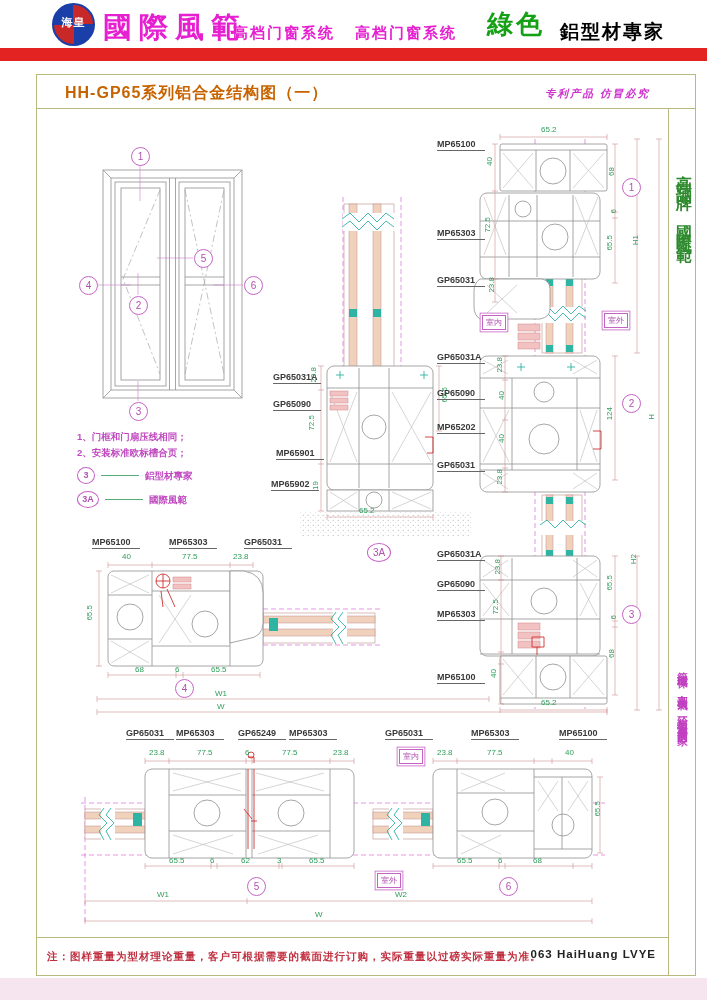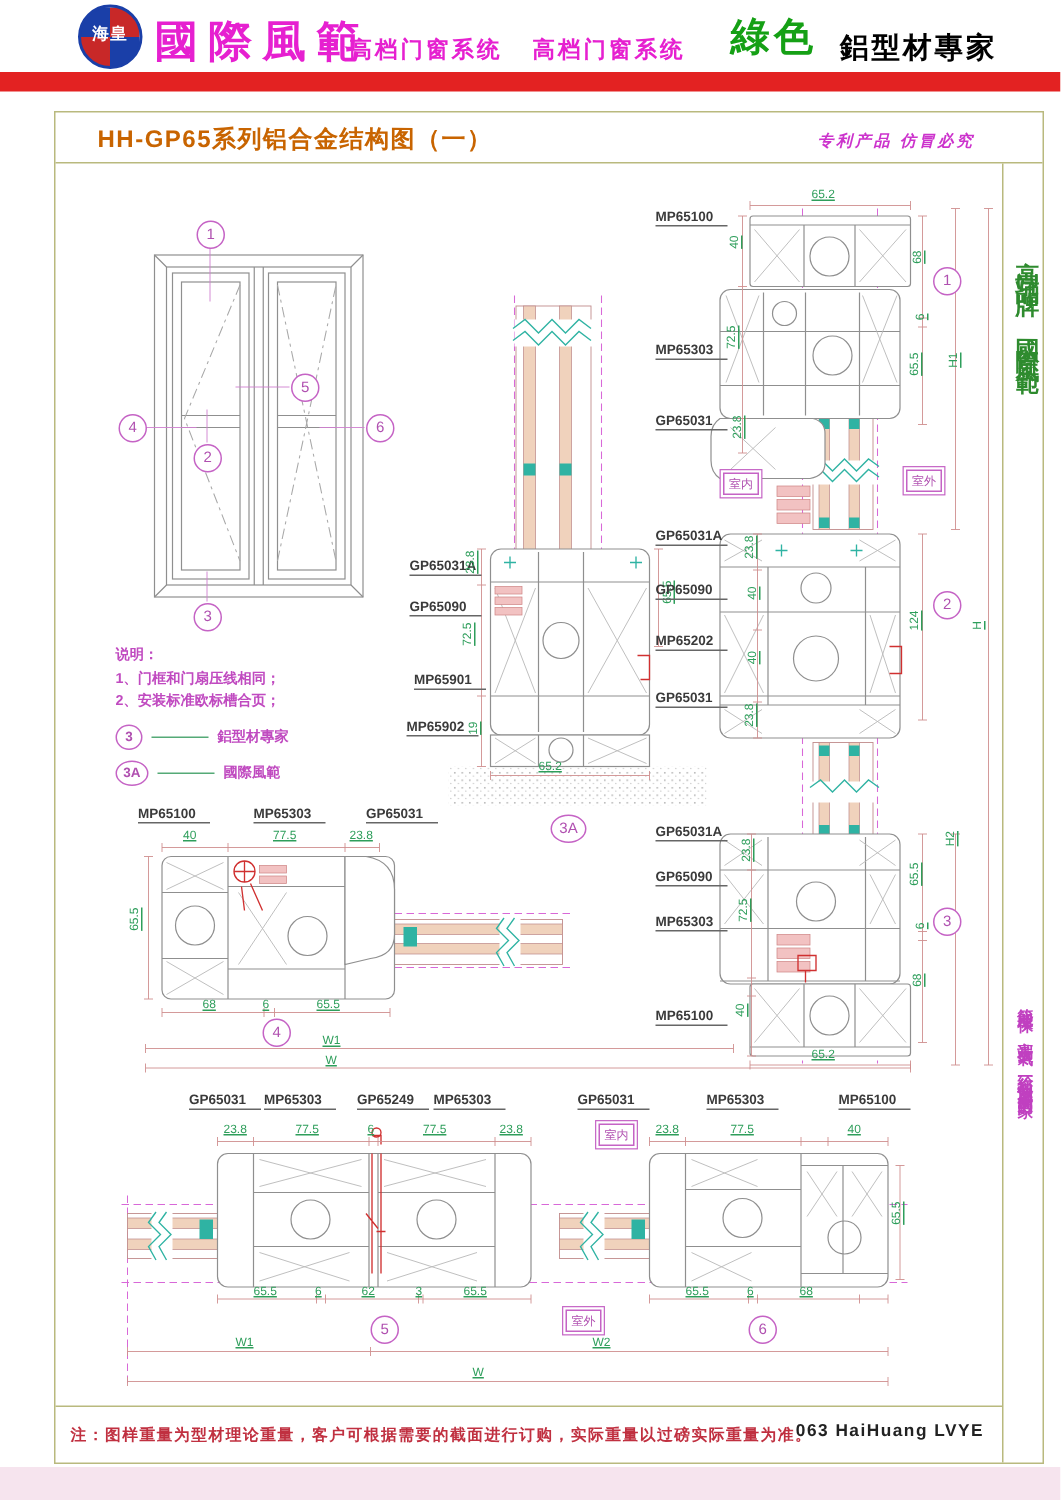--- a/index.html
+++ b/index.html
@@ -28,21 +28,21 @@
   .side-bot{position:absolute;left:7px;top:555px;writing-mode:vertical-rl;text-orientation:upright;
             color:#c040c0;font-size:10.5px;font-weight:bold;letter-spacing:2px;white-space:pre;}
   .noterow{position:absolute;left:0;bottom:0;width:631px;height:38px;border-top:1px solid #b9b97e;box-sizing:border-box;}
   .notetext{position:absolute;left:10px;top:12px;font-size:10.5px;font-weight:bold;color:#c03040;letter-spacing:1px;}
   .pagecode{position:absolute;right:12px;top:10px;font-size:11.5px;font-weight:bold;color:#222;letter-spacing:1px;}
   
   .draw{position:absolute;left:0;top:34px;width:631px;height:830px;}
   .draw svg{position:absolute;left:0;top:0;}
   .plabel{position:absolute;font:bold 9px "Liberation Sans",sans-serif;color:#3a3a3a;
           border-bottom:1px solid #666;padding:0 2px 1px 0;white-space:nowrap;display:inline-block;min-width:46px;}
-  .dim{position:absolute;font-size:8px;color:#2e9e5b;white-space:nowrap;line-height:1;text-decoration:underline;}
+  .dim{position:absolute;font-size:8px;color:#2e9e5b;white-space:nowrap;line-height:1;}
   .dim.v{writing-mode:vertical-rl;transform:rotate(180deg);}
   .co{position:absolute;width:17px;height:17px;border:1px solid #c563c5;border-radius:50%;
       color:#b050b0;font-size:10px;line-height:17px;text-align:center;background:#fff;box-sizing:content-box;}
   .co.wide{width:22px;}
   .rbox{position:absolute;font-size:8px;color:#b050b0;border:1px solid #c563c5;padding:1px 3px;
         background:#fff;box-shadow:0 0 0 1.5px #fff,0 0 0 2.3px #c563c5;white-space:nowrap;}
   .notes{position:absolute;left:40px;top:320px;width:250px;color:#c04ac0;font-size:9.5px;line-height:1.65;font-weight:bold;}
   .legendrow{display:flex;align-items:center;margin-top:7px;}
   .lco{width:16px;height:15px;border:1px solid #c563c5;border-radius:50%;color:#b050b0;
        font-size:9px;line-height:15px;text-align:center;background:#fff;flex:none;}
@@ -305,21 +305,20 @@
     </svg>
 
     <div class="co" style="left:94px;top:38px">1</div>
     <div class="co" style="left:42px;top:167px">4</div>
     <div class="co" style="left:157px;top:140px">5</div>
     <div class="co" style="left:92px;top:187px">2</div>
     <div class="co" style="left:207px;top:167px">6</div>
     <div class="co" style="left:92px;top:293px">3</div>
 
     <div class="notes">
-      <div>说明：</div>
       <div>1、门框和门扇压线相同；</div>
       <div>2、安装标准欧标槽合页；</div>
       <div class="legendrow">
         <span class="lco">3</span>
         <span class="lline"></span>
         <span>鋁型材專家</span>
       </div>
       <div class="legendrow">
         <span class="lco" style="width:20px">3A</span>
         <span class="lline"></span>

